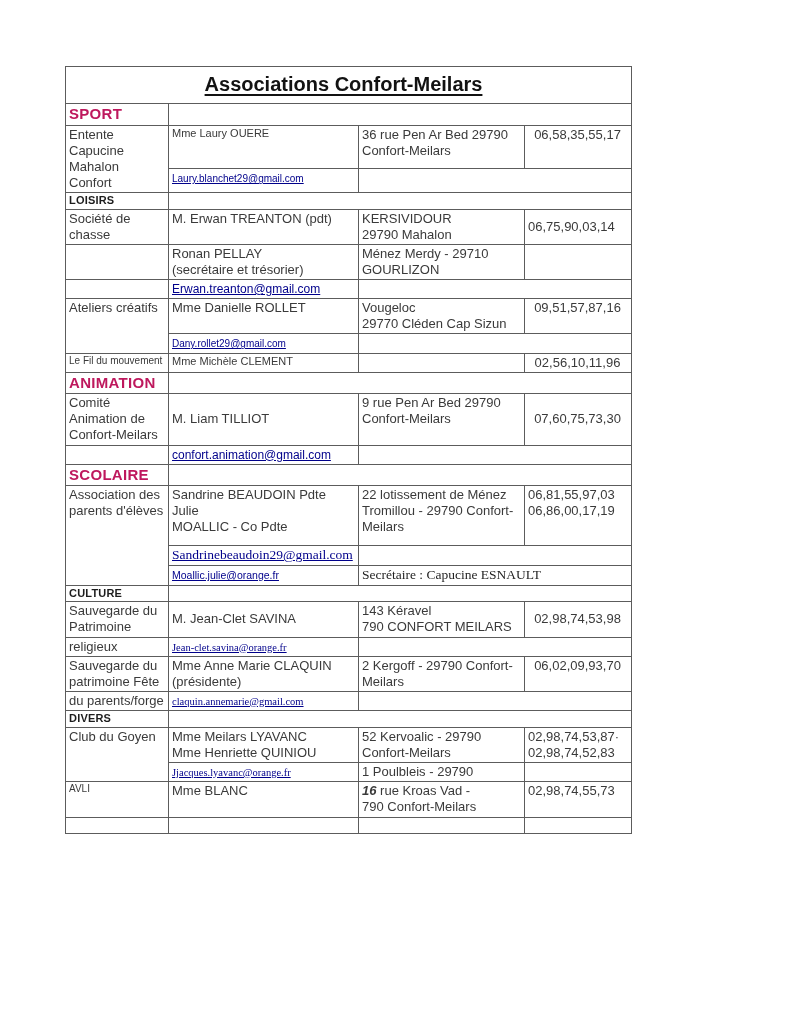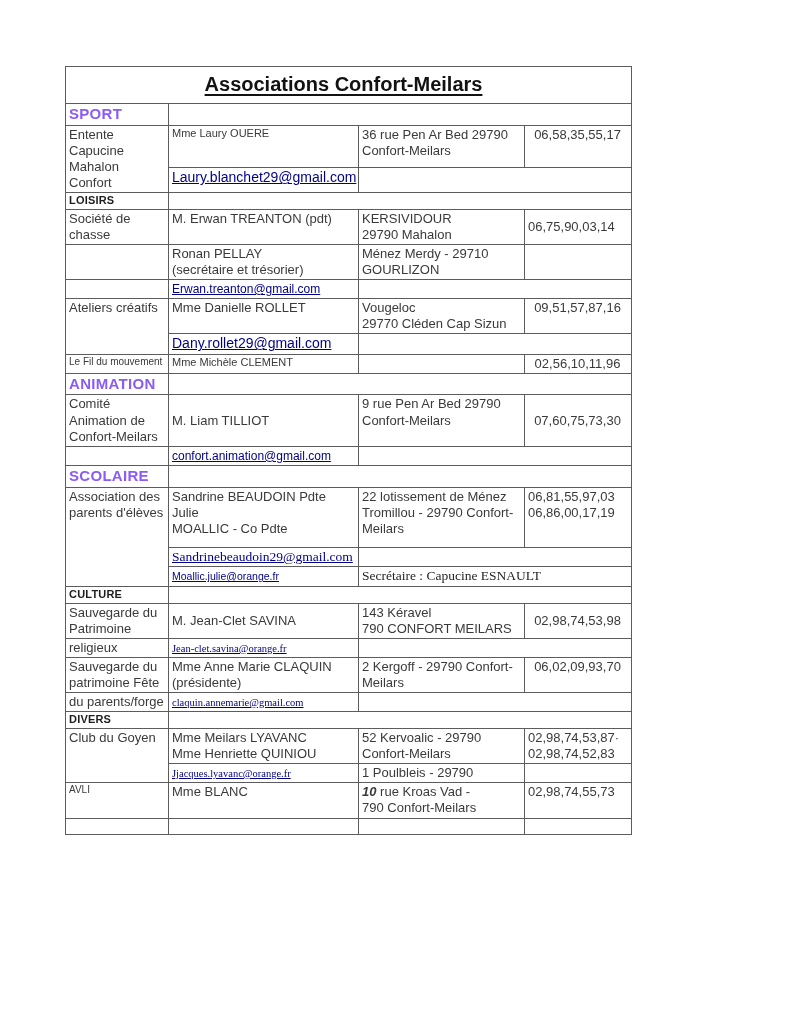--- a/index.html
+++ b/index.html
@@ -26,29 +26,29 @@
     line-height:1.24;
     white-space:pre-line;
     overflow:hidden;
   }
   td.ttl{
     text-align:center;vertical-align:middle;
     font-size:20px;font-weight:bold;color:#121212;
     padding:4px 10px 6px 0;
   }
   td.ttl span{text-decoration:underline;text-underline-offset:3px;}
-  td.h1{font-weight:bold;font-size:15px;color:#8b5cf6;letter-spacing:.3px;}
+  td.h1{font-weight:bold;font-size:15px;color:#be185d;letter-spacing:.3px;}
   td.h2{font-weight:bold;font-size:11px;color:#1d1d1d;letter-spacing:.2px;}
   td.vm{vertical-align:middle;}
   td.sm{font-size:11px;}
   td.xs{font-size:10px;}
   td.ph{font-size:13px;text-align:center;}
   td.serif{font-family:"Liberation Serif","DejaVu Serif",serif;color:#1f1f1f;font-size:13.5px;margin-top:48px;}
   a.em{color:var(--email,#00008b);text-decoration:underline;cursor:pointer;}
-  .em-sans{font-size:14px;margin-top:15px;}
+  .em-sans{font-size:10px;margin-top:15px;}
   .em-sans-xs{font-size:10.5px;}
   .em-serif{font-family:Liberation Sans, sans-serif;font-size:12px;}
   .em-serif-sm{font-family:"Liberation Serif","DejaVu Serif",serif;font-size:10.5px;}
   .em-serif-lg{font-family:"Liberation Serif","DejaVu Serif",serif;font-size:13.5px;}
   .bi{font-weight:bold;font-style:italic;}
 </style>
 </head>
 <body>
 
 <div class="page">
@@ -214,21 +214,21 @@
 02,98,74,52,83</td>
     </tr>
     <tr style="height:18px">
       <td><a class="em em-serif-sm">Jjacques.lyavanc@orange.fr</a></td>
       <td>1 Poulbleis - 29790</td>
       <td></td>
     </tr>
     <tr style="height:36px">
       <td class="xs">AVLI</td>
       <td>Mme BLANC</td>
-      <td><span class="bi">10</span><span> rue Kroas Vad -
+      <td><span class="bi">16</span><span> rue Kroas Vad -
 790 Confort-Meilars</span></td>
       <td>02,98,74,55,73</td>
     </tr>
     <tr style="height:16px">
       <td></td>
       <td></td>
       <td></td>
       <td></td>
     </tr>
   </tbody>

